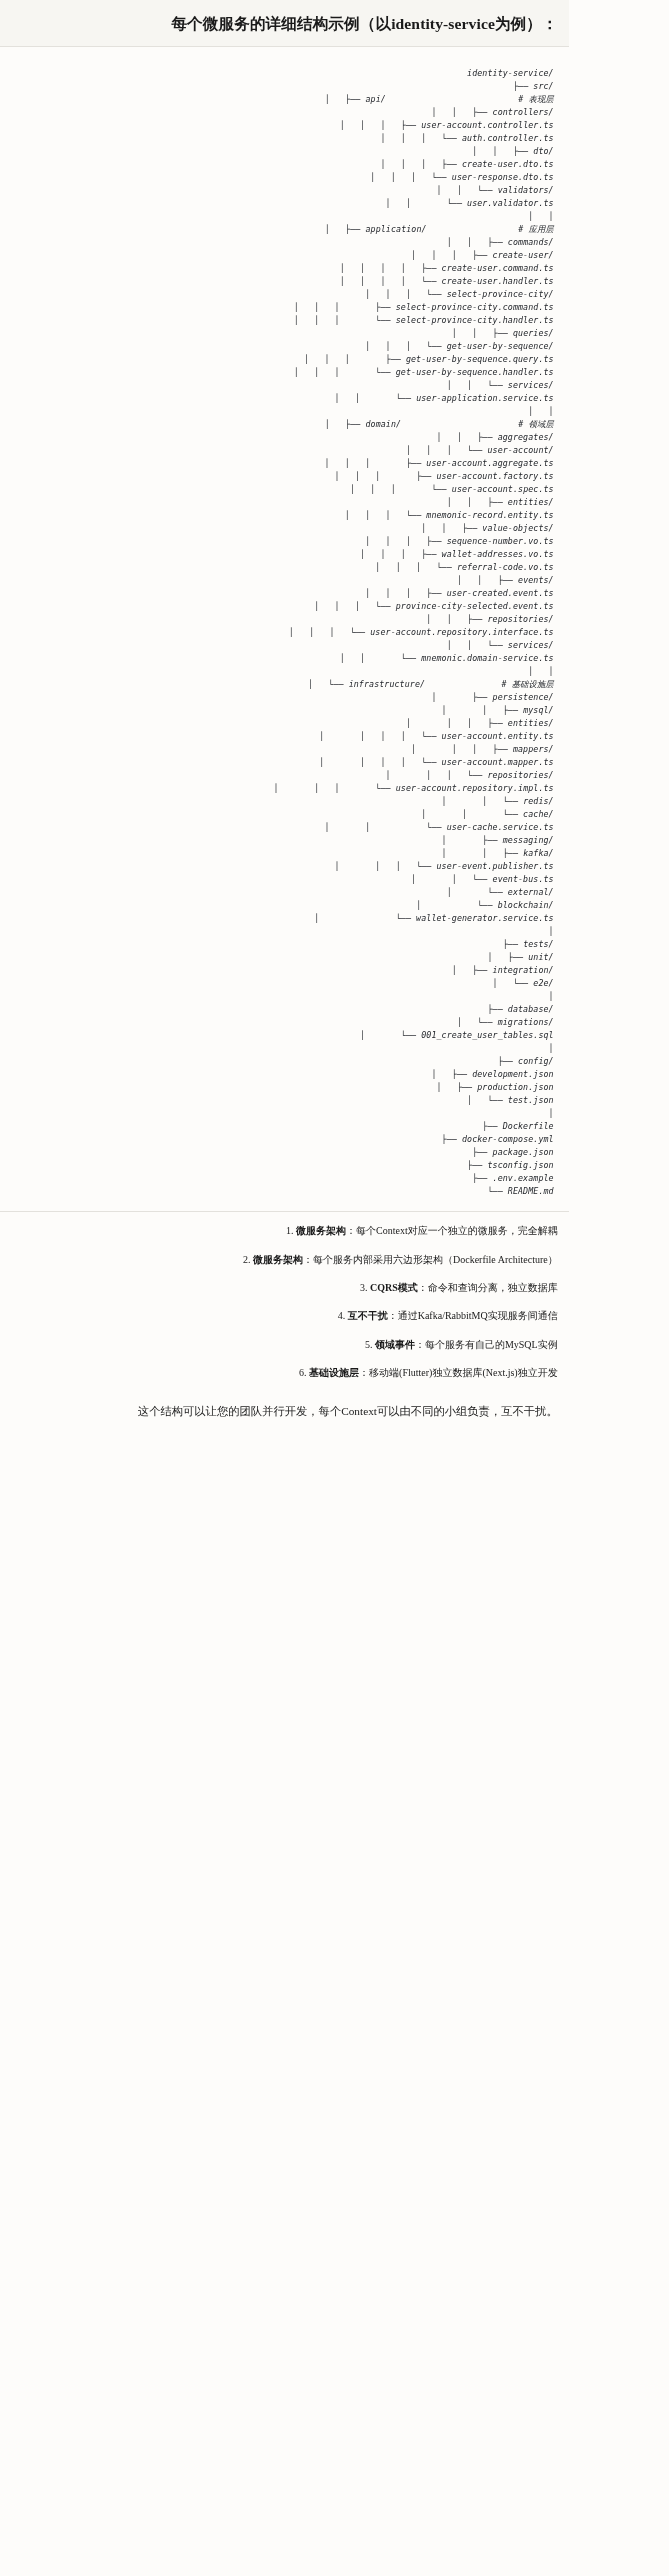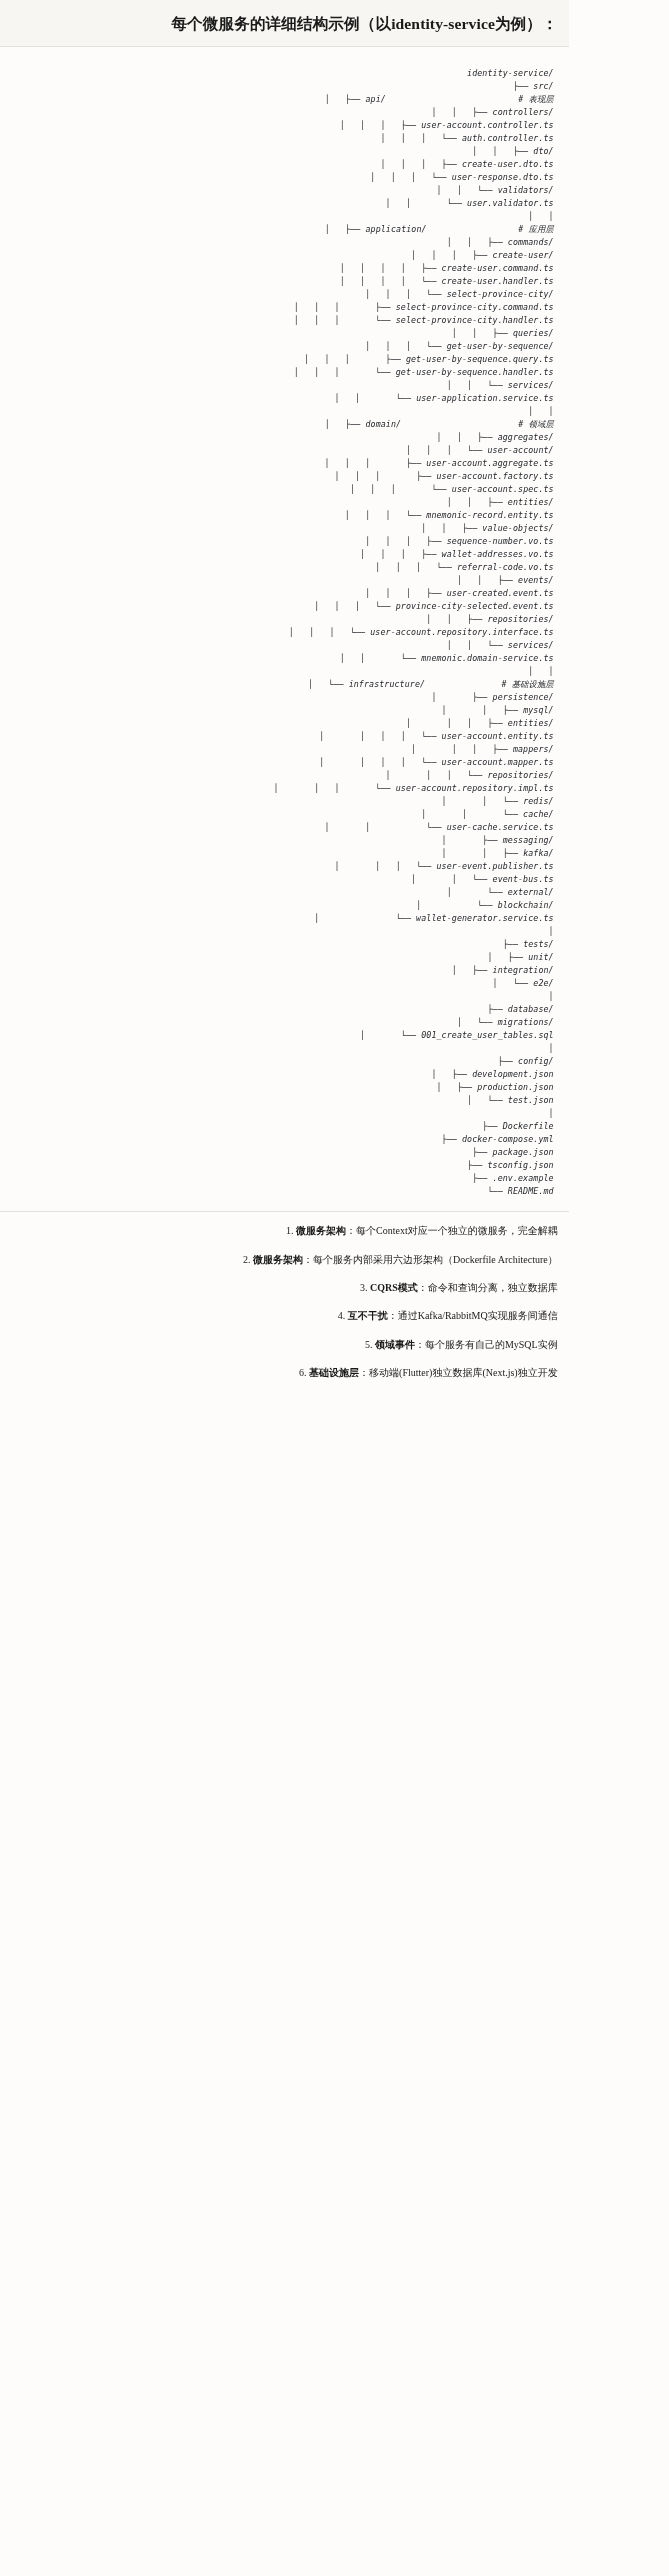--- a/index.html
+++ b/index.html
@@ -208,15 +208,16 @@
       </li>
       <li>
         <span class="kp-term">领域事件</span><span class="kp-sep">：</span><span>每个服务有自己的MySQL实例</span>
       </li>
       <li>
         <span class="kp-term">基础设施层</span><span class="kp-sep">：</span><span>移动端(Flutter)独立数据库(Next.js)独立开发</span>
       </li>
     </ol>
   </section>
 
+  <section class="closing">这个结构可以让您的团队并行开发，每个Context可以由不同的小组负责，互不干扰。</section>
 
 </div>
 
 
 </body></html>

